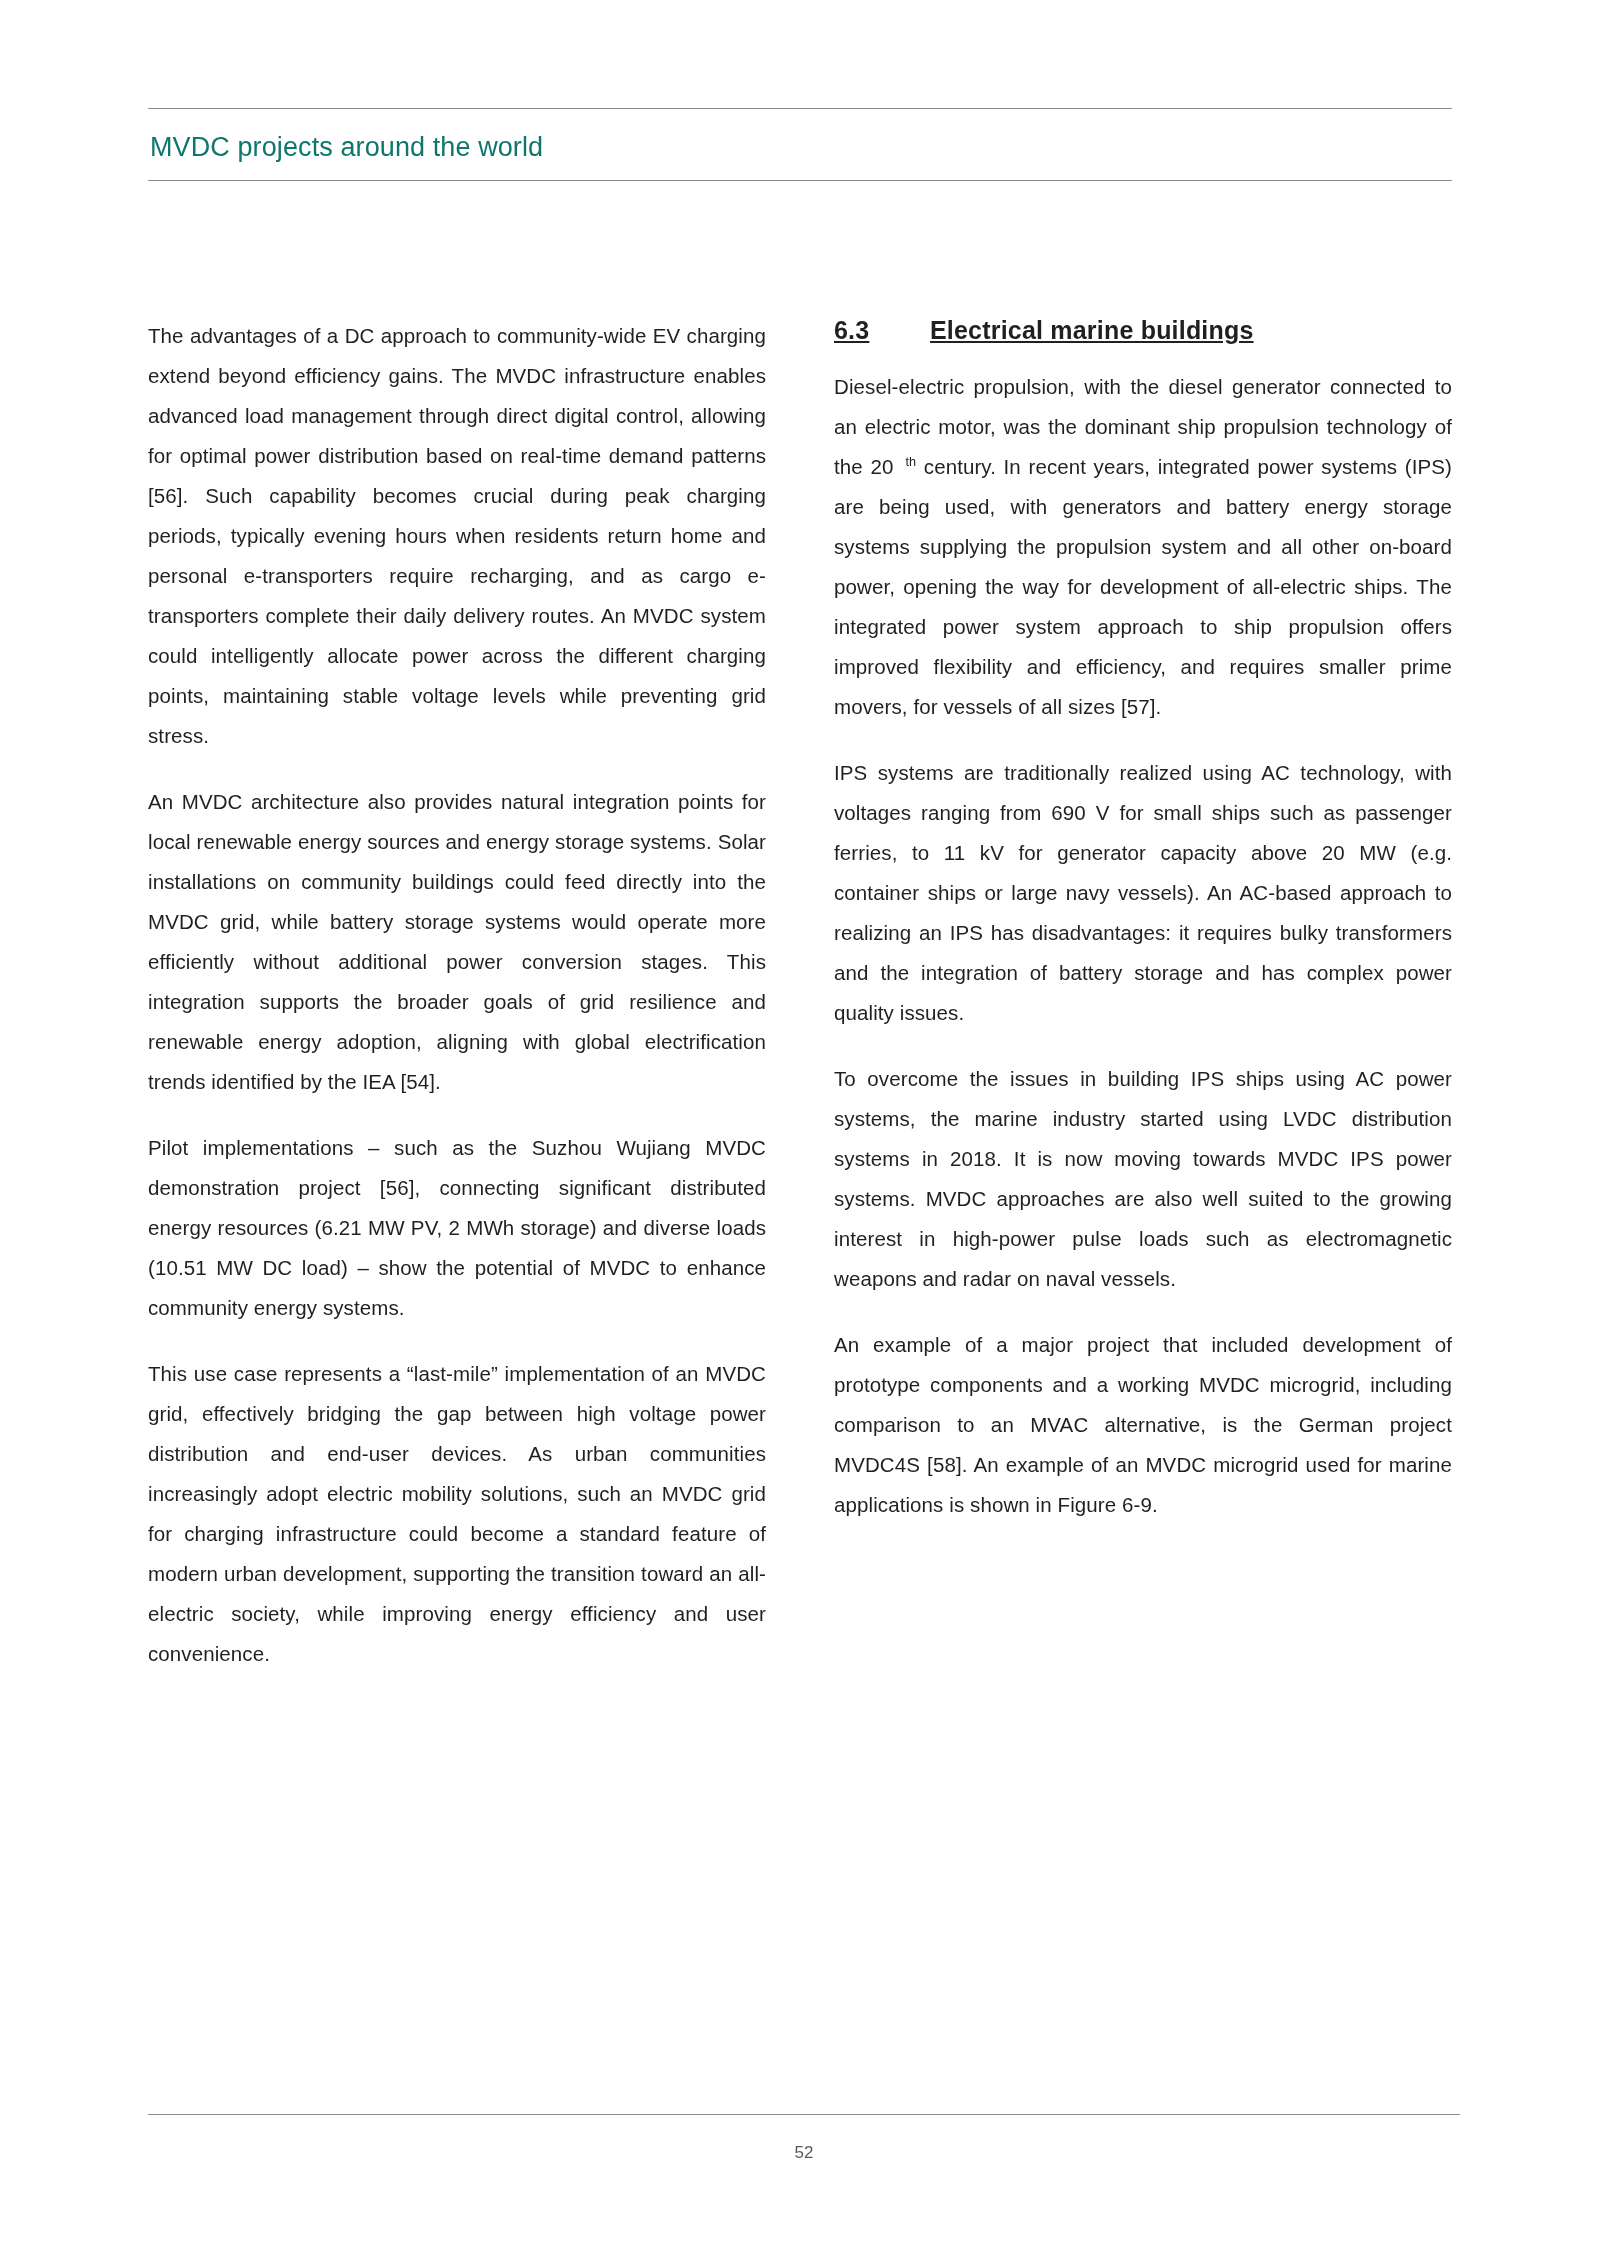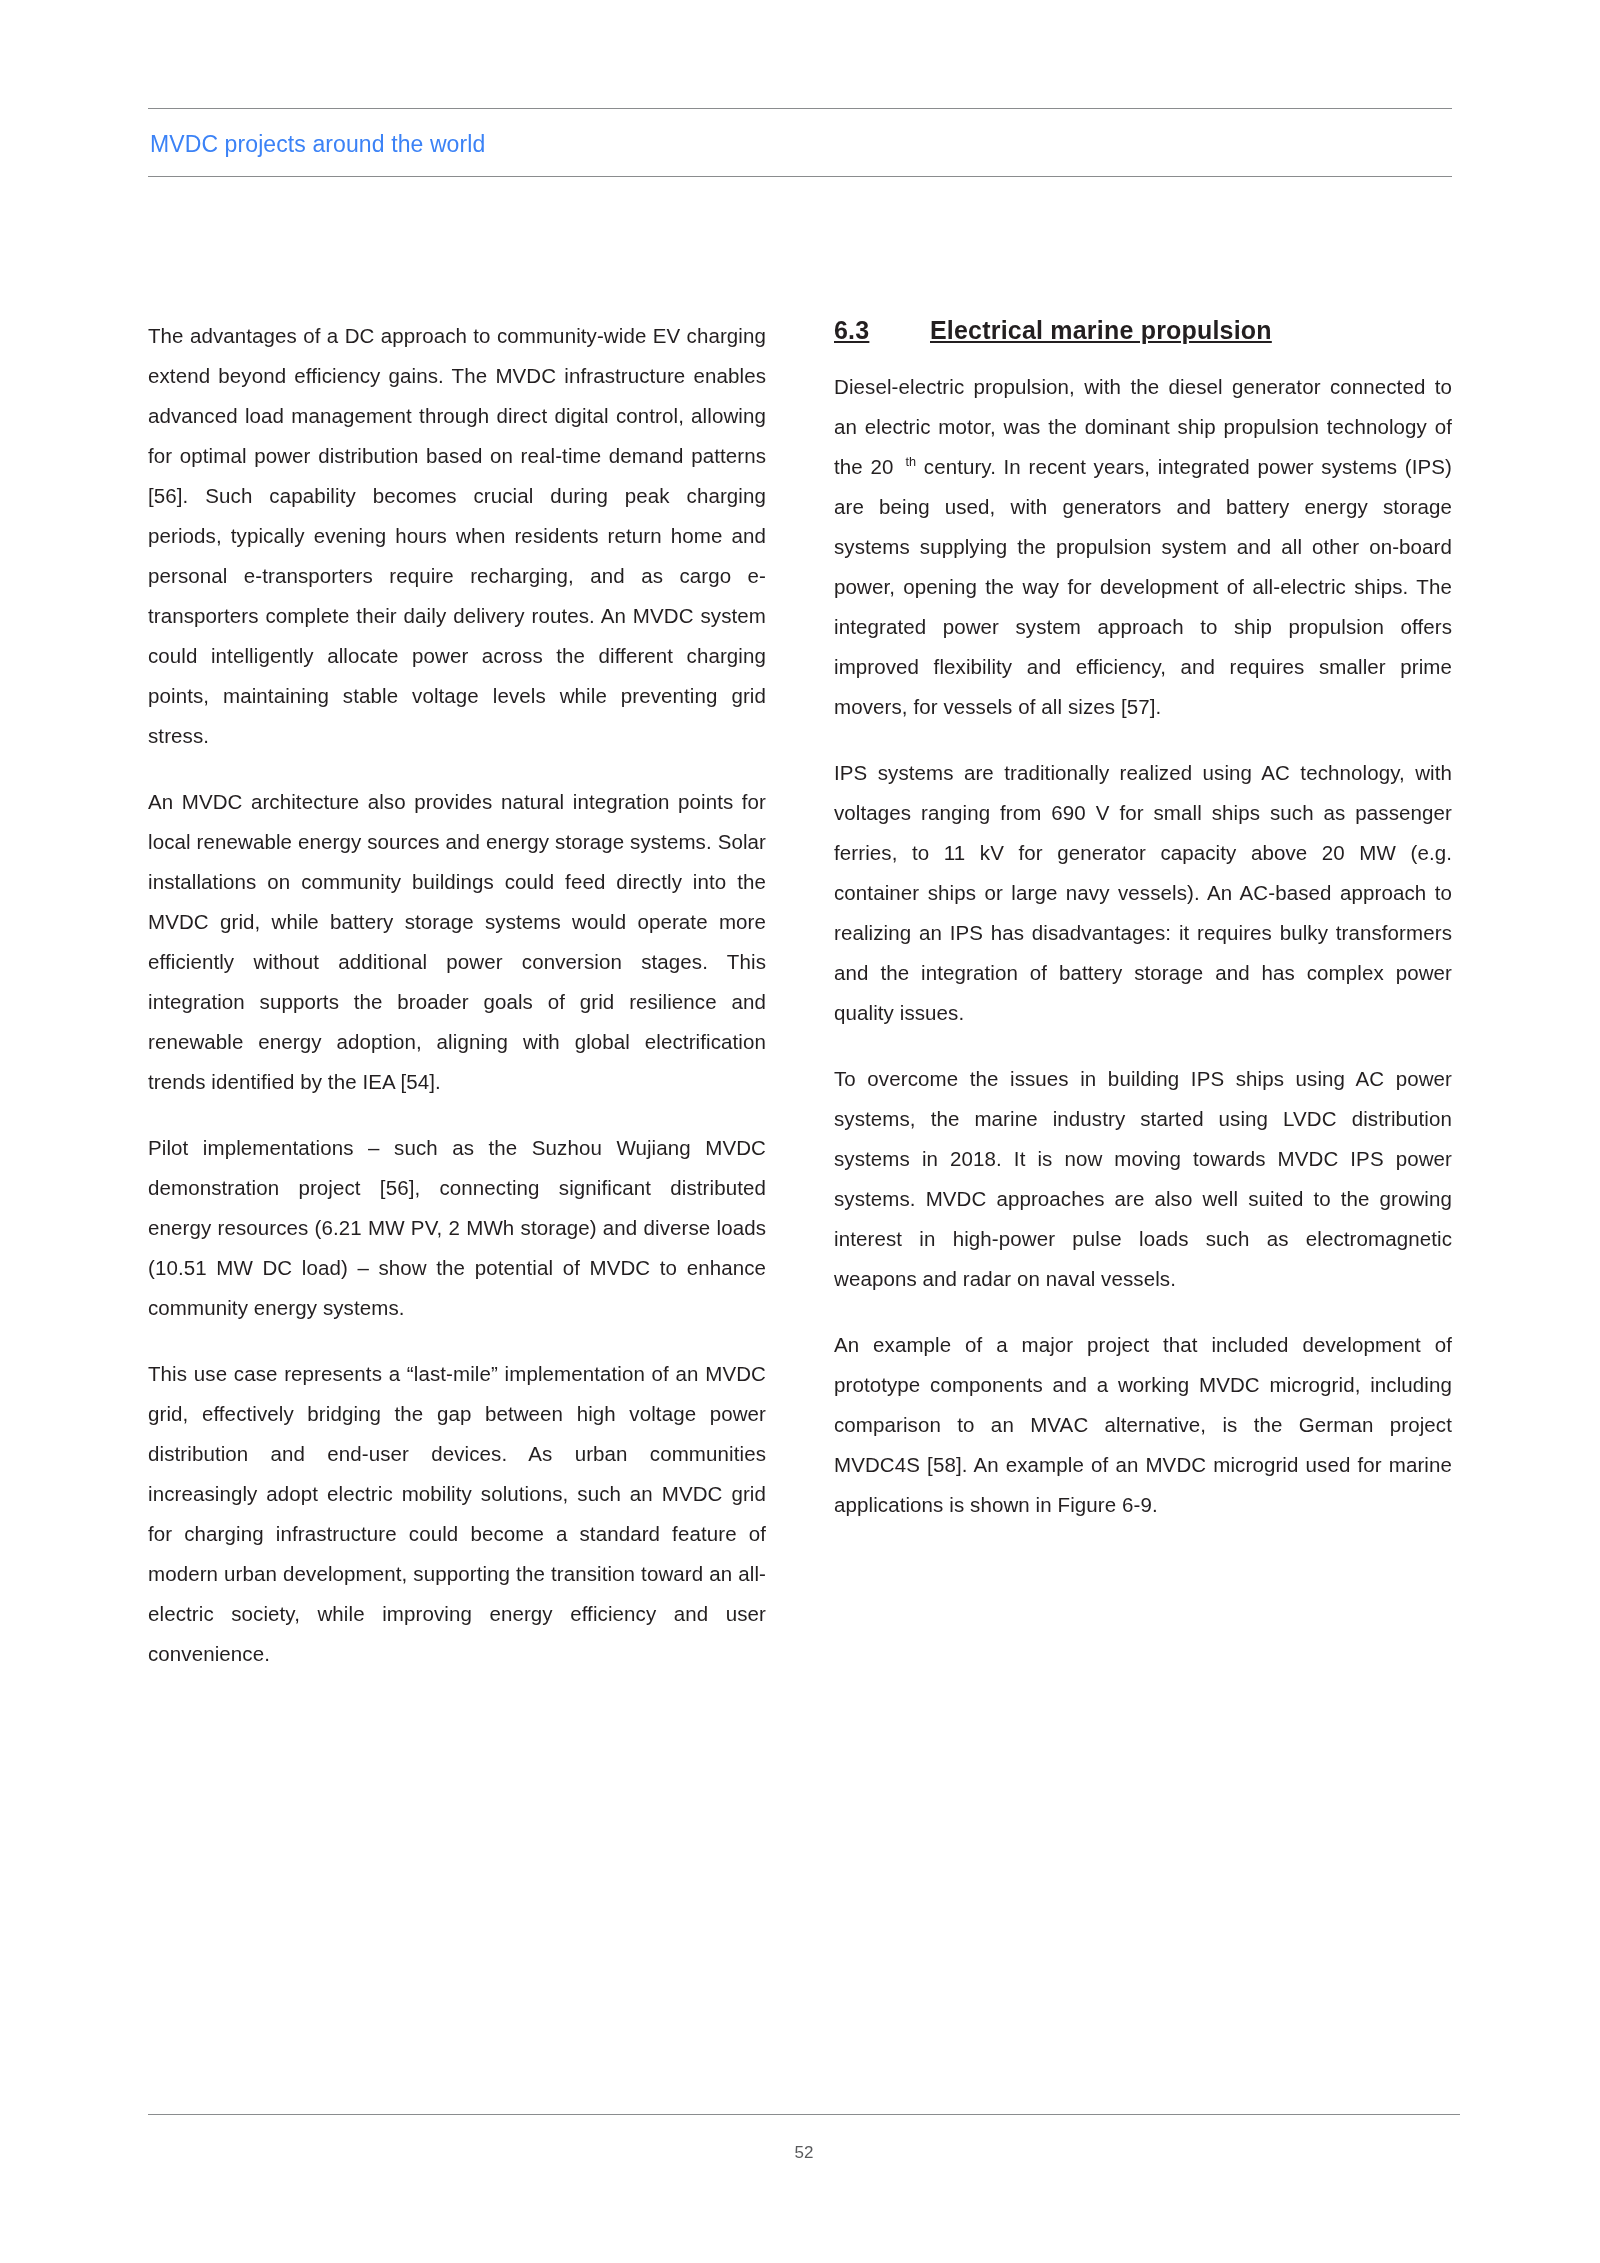--- a/index.html
+++ b/index.html
@@ -31,23 +31,23 @@
   .header-rule-top {
     border-top: 1.2px solid #8a8c8e;
     width: 100%;
   }
   .header-rule-bottom {
     border-top: 1.2px solid #8a8c8e;
     width: 100%;
     margin-top: 0;
   }
   .header-title {
-    font-size: 23px;
+    font-size: 27px;
     font-weight: 400;
-    color: #3b82f6;
+    color: #0f766e;
     letter-spacing: 0.1px;
     padding: 22px 0 17px 2px;
     line-height: 1.2;
   }
   
   .content {
     position: absolute;
     left: 148px;
     top: 282px;
     width: 1304px;
@@ -126,21 +126,21 @@
       <p>The advantages of a DC approach to community-wide EV charging extend beyond efficiency gains. The MVDC infrastructure enables advanced load management through direct digital control, allowing for optimal power distribution based on real-time demand patterns [56]. Such capability becomes crucial during peak charging periods, typically evening hours when residents return home and personal e-transporters require recharging, and as cargo e-transporters complete their daily delivery routes. An MVDC system could intelligently allocate power across the different charging points, maintaining stable voltage levels while preventing grid stress.</p>
       <p>An MVDC architecture also provides natural integration points for local renewable energy sources and energy storage systems. Solar installations on community buildings could feed directly into the MVDC grid, while battery storage systems would operate more efficiently without additional power conversion stages. This integration supports the broader goals of grid resilience and renewable energy adoption, aligning with global electrification trends identified by the IEA [54].</p>
       <p>Pilot implementations – such as the Suzhou Wujiang MVDC demonstration project [56], connecting significant distributed energy resources (6.21 MW PV, 2 MWh storage) and diverse loads (10.51 MW DC load) – show the potential of MVDC to enhance community energy systems.</p>
       <p>This use case represents a “last-mile” implementation of an MVDC grid, effectively bridging the gap between high voltage power distribution and end-user devices. As urban communities increasingly adopt electric mobility solutions, such an MVDC grid for charging infrastructure could become a standard feature of modern urban development, supporting the transition toward an all-electric society, while improving energy efficiency and user convenience.</p>
     </div>
 
     <div class="col">
 
       <div class="section-heading">
         <span class="num">6.3</span>
-        <span>Electrical marine propulsion</span>
+        <span>Electrical marine buildings</span>
       </div>
 
       <p>Diesel-electric propulsion, with the diesel generator connected to an electric motor, was the dominant ship propulsion technology of the 20<sup>th</sup> century. In recent years, integrated power systems (IPS) are being used, with generators and battery energy storage systems supplying the propulsion system and all other on-board power, opening the way for development of all-electric ships. The integrated power system approach to ship propulsion offers improved flexibility and efficiency, and requires smaller prime movers, for vessels of all sizes [57].</p>
       <p>IPS systems are traditionally realized using AC technology, with voltages ranging from 690 V for small ships such as passenger ferries, to 11 kV for generator capacity above 20 MW (e.g. container ships or large navy vessels). An AC-based approach to realizing an IPS has disadvantages: it requires bulky transformers and the integration of battery storage and has complex power quality issues.</p>
       <p>To overcome the issues in building IPS ships using AC power systems, the marine industry started using LVDC distribution systems in 2018. It is now moving towards MVDC IPS power systems. MVDC approaches are also well suited to the growing interest in high-power pulse loads such as electromagnetic weapons and radar on naval vessels.</p>
       <p>An example of a major project that included development of prototype components and a working MVDC microgrid, including comparison to an MVAC alternative, is the German project MVDC4S [58]. An example of an MVDC microgrid used for marine applications is shown in Figure 6-9.</p>
 
 
 
     </div>

